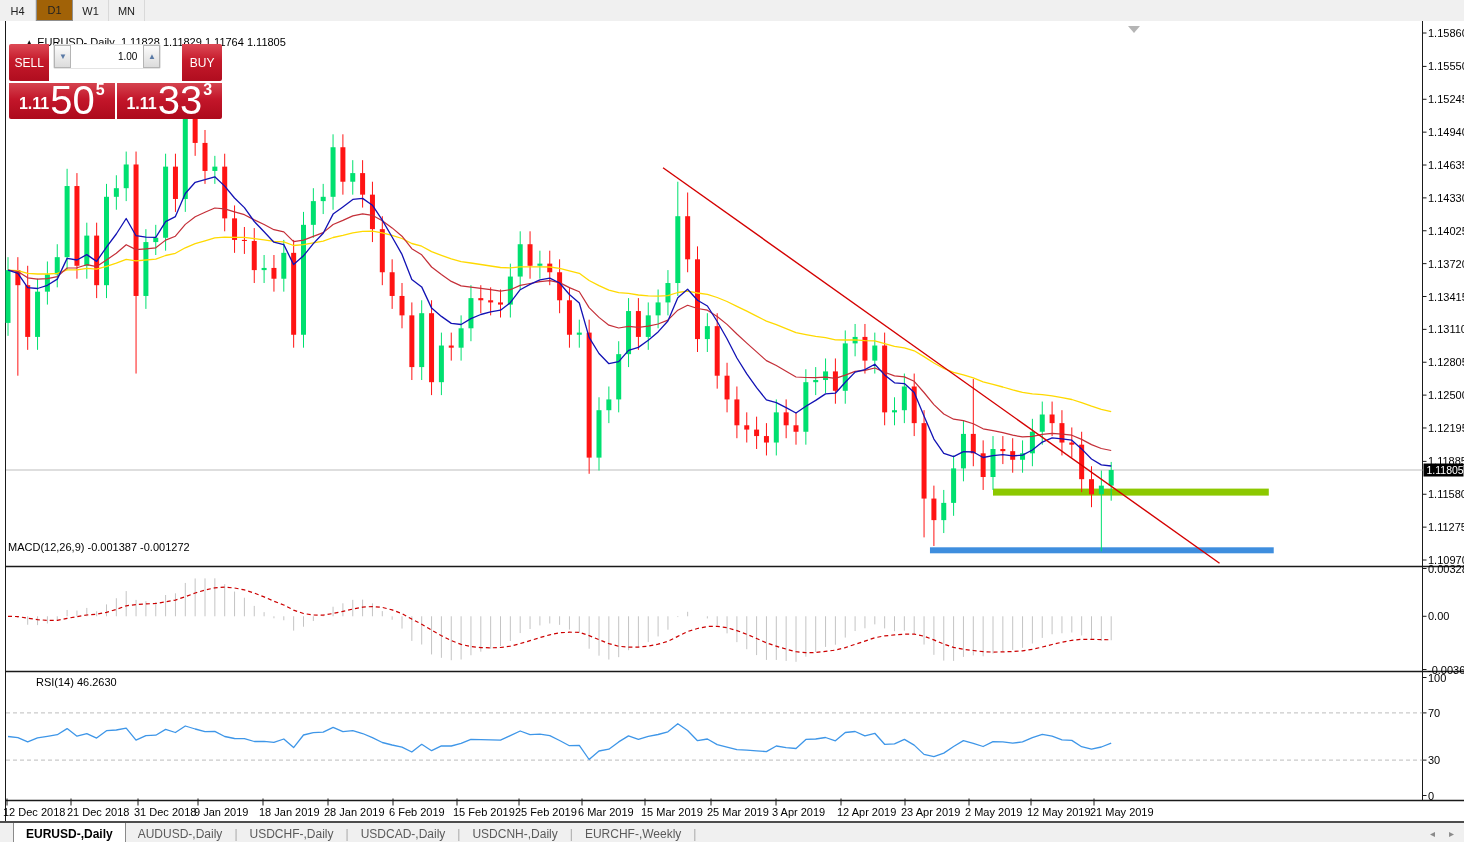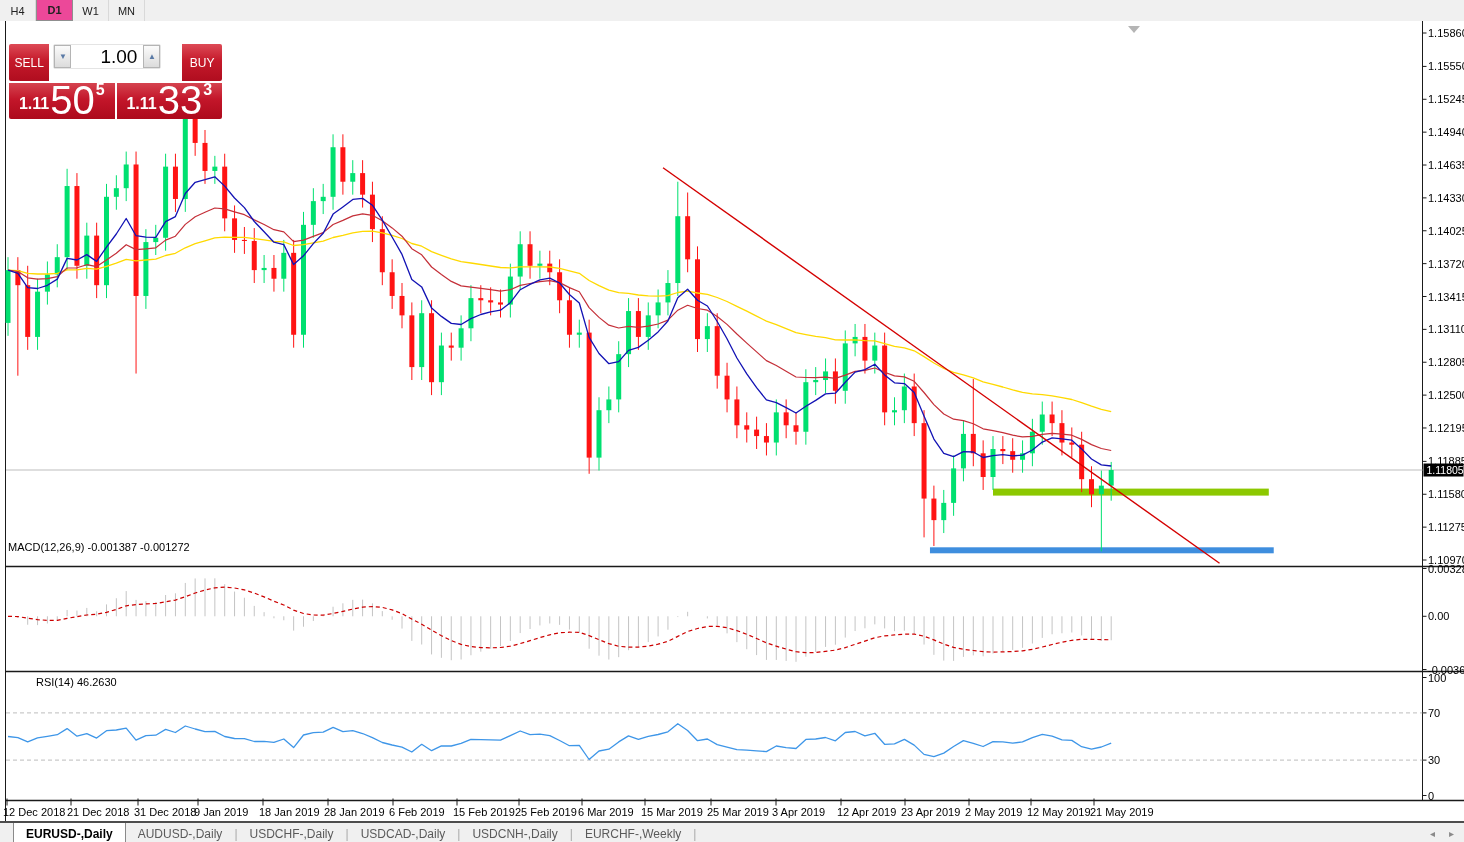--- a/index.html
+++ b/index.html
@@ -4,21 +4,21 @@
 <style>
   html,body{margin:0;padding:0;background:#f0f0f0;}
   body{width:1464px;height:842px;overflow:hidden;position:relative;
        font-family:"Liberation Sans",sans-serif;-webkit-font-smoothing:antialiased;}
 
   
   .toolbar{position:absolute;top:0;left:0;width:1464px;height:21px;background:#f0f0f0;
            border-bottom:1px solid #c6c6c6;display:flex;align-items:stretch;}
   .tf-btn{min-width:31px;padding:0 2px;font-size:11px;color:#222;display:flex;align-items:center;
           justify-content:center;border-right:1px solid #d9d9d9;cursor:default;}
-  .tf-btn.active{background:#ec4899;border:1px solid #8f8f8f;border-top:none;font-weight:bold;}
+  .tf-btn.active{background:#a16207;border:1px solid #8f8f8f;border-top:none;}
 
   
   .window{position:absolute;top:21px;left:0;width:1464px;height:800px;background:#fff;}
   .win-left-border{position:absolute;top:0;left:5px;width:1px;height:800px;background:#1a1a1a;}
   #chart-canvas{position:absolute;top:0;left:0;}
 
   .chart-title{position:absolute;top:3px;left:13px;font-size:11px;color:#000;white-space:pre;}
   .chart-title .tri{font-size:8px;position:relative;top:-1px;margin-right:4px;color:#111;}
   .ind-label{position:absolute;font-size:11px;color:#000;left:8px;white-space:pre;}
 
@@ -27,21 +27,21 @@
   .trade-row1{display:flex;height:37px;}
   .btn-red{background:linear-gradient(180deg,#dd4a56 0%,#c51a2b 45%,#b00d1f 100%);
            color:#fff;display:flex;align-items:center;justify-content:center;
            font-size:12px;border-radius:2px;cursor:pointer;}
   .sell-btn{width:50px;border-top-right-radius:0;border-bottom-right-radius:0;}
   .buy-btn{width:49px;margin-left:21px;border-top-left-radius:0;border-bottom-left-radius:0;}
   .spinner{display:flex;align-items:stretch;background:#fff;border:1px solid #e4e4e4;
            border-radius:2px;margin-left:4px;height:23px;}
   .spin-btn{width:15px;background:linear-gradient(180deg,#fbfbfb,#dcdcdc);border:1px solid #b4b4b4;
             color:#5a7aa6;font-size:8px;display:flex;align-items:center;justify-content:center;cursor:pointer;}
-  .vol-field{width:66px;border:none;outline:none;font-size:19px;text-align:right;padding:0 6px 0 0;
+  .vol-field{width:66px;border:none;outline:none;font-size:10px;text-align:right;padding:0 6px 0 0;
              font-family:"Liberation Sans",sans-serif;color:#000;}
   .trade-row2{display:flex;margin-top:2px;height:36px;}
   .quote-panel{background:linear-gradient(180deg,#d5434f 0%,#c3162a 45%,#ad0a1c 100%);
                color:#fff;flex:1;display:flex;align-items:flex-end;justify-content:center;
                padding-bottom:2px;cursor:pointer;}
   .quote-panel.left{margin-right:2px;border-bottom-left-radius:2px;}
   .quote-panel.right{border-bottom-right-radius:2px;}
   .q-prefix{font-size:16px;font-weight:bold;margin:0 1px 4px 0;}
   .q-big{font-size:40px;line-height:34px;font-weight:500;}
   .q-sup{font-size:16px;font-weight:bold;margin:0 0 18px 1px;}
@@ -509,20 +509,23 @@
       <line x1="905" y1="777.5" x2="905" y2="784.5" stroke="#1a1a1a" stroke-width="1"></line>
       <text x="901" y="794.5" text-anchor="start" font-size="11" fill="#000" font-family="&quot;Liberation Sans&quot;,sans-serif" font-weight="normal">23 Apr 2019</text>
       <line x1="969" y1="777.5" x2="969" y2="784.5" stroke="#1a1a1a" stroke-width="1"></line>
       <text x="965" y="794.5" text-anchor="start" font-size="11" fill="#000" font-family="&quot;Liberation Sans&quot;,sans-serif" font-weight="normal">2 May 2019</text>
       <line x1="1031" y1="777.5" x2="1031" y2="784.5" stroke="#1a1a1a" stroke-width="1"></line>
       <text x="1027" y="794.5" text-anchor="start" font-size="11" fill="#000" font-family="&quot;Liberation Sans&quot;,sans-serif" font-weight="normal">12 May 2019</text>
       <line x1="1094" y1="777.5" x2="1094" y2="784.5" stroke="#1a1a1a" stroke-width="1"></line>
       <text x="1090" y="794.5" text-anchor="start" font-size="11" fill="#000" font-family="&quot;Liberation Sans&quot;,sans-serif" font-weight="normal">21 May 2019</text>
     </svg>
 
+  <div class="chart-title">
+    <span class="tri">▲</span><span>EURUSD-,Daily</span><span>  </span><span>1.11828 1.11829 1.11764 1.11805</span>
+  </div>
 
   <div class="trade">
     <div class="trade-row1">
       <div class="btn-red sell-btn">SELL</div>
       <div class="spinner">
         <div class="spin-btn">▼</div>
         <input class="vol-field" value="1.00" style="">
         <div class="spin-btn">▲</div>
       </div>
       <div class="btn-red buy-btn">BUY</div>

